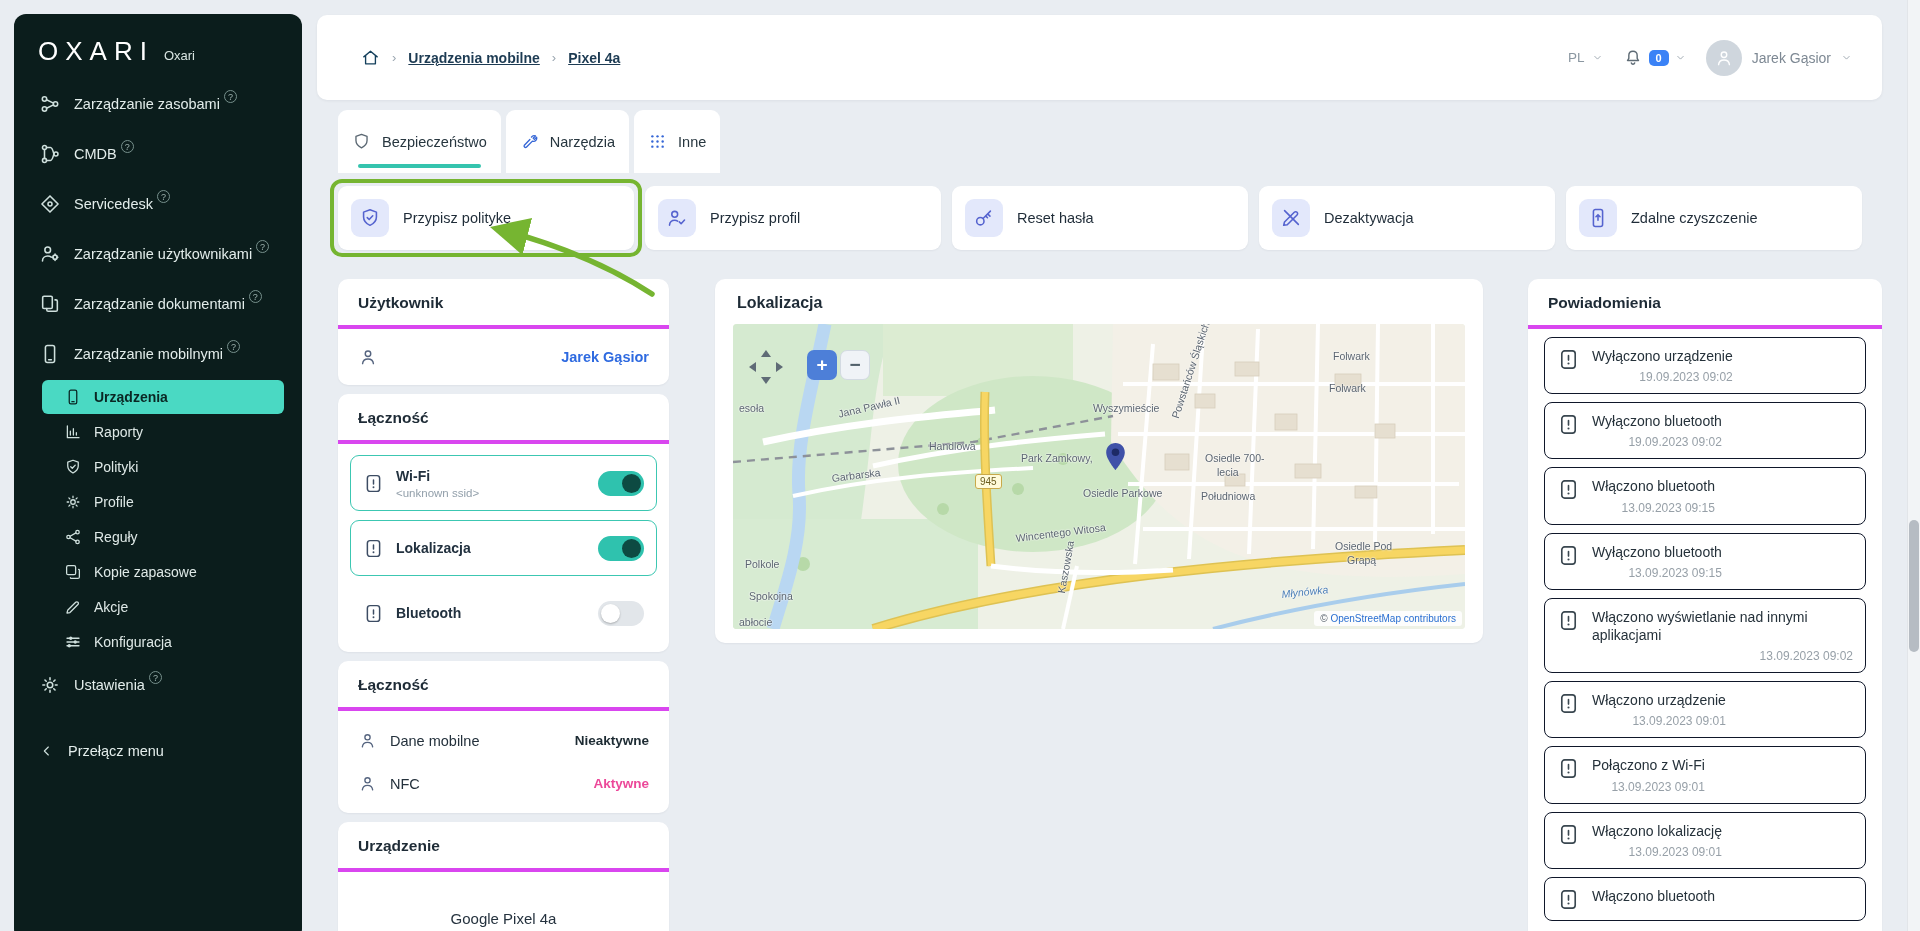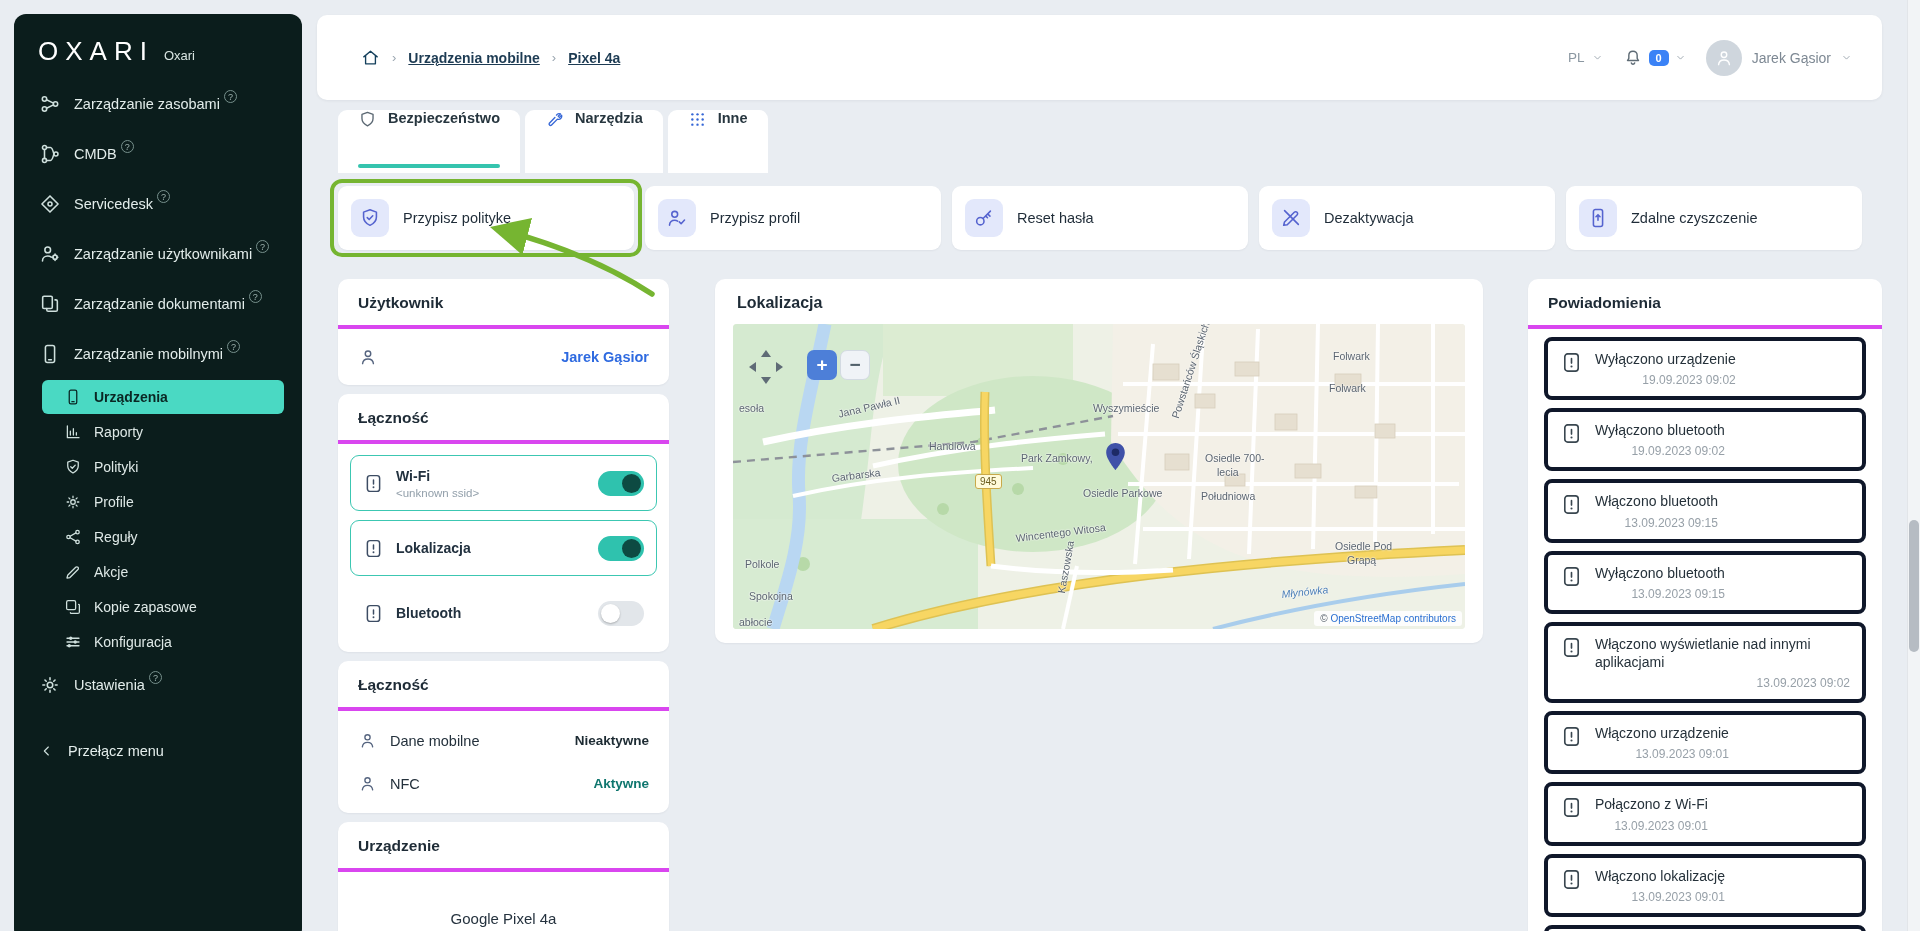--- a/index.html
+++ b/index.html
@@ -40,21 +40,21 @@
   .chev{width:11px;height:11px;color:#8b97a1;}
   .bell-wrap{display:flex;align-items:center;gap:6px;cursor:pointer;}
   .bell{width:20px;height:20px;color:#5e6b75;}
   .badge{background:#3b82f6;color:#fff;font-size:11px;font-weight:700;border-radius:5px;padding:2px 7px;}
   .user-wrap{display:flex;align-items:center;gap:10px;cursor:pointer;}
   .avatar{width:36px;height:36px;border-radius:50%;background:#cfd6dd;display:flex;align-items:center;justify-content:center;color:#fff;}
   .avatar .ico{width:20px;height:20px;}
   .user-name{color:#7d8893;font-size:14px;}
 
   .page-tabs{position:absolute;left:36px;top:110px;display:flex;gap:5px;z-index:1;}
-  .ptab{background:#fff;border-radius:9px 9px 0 0;height:63px;display:flex;gap:11px;padding:0 20px;font-size:14.5px;color:#27363f;position:relative;cursor:pointer;font-weight:700;}
+  .ptab{background:#fff;border-radius:9px 9px 0 0;height:63px;display:flex;align-items:center;gap:11px;padding:0 14px;font-size:14.5px;color:#27363f;position:relative;cursor:pointer;font-weight:400;}
   .ptab .ico{width:19px;height:19px;}
   .ico-gray{color:#5a6772;}
   .ico-blue{color:#3566d6;}
   .ptab.active::after{content:"";position:absolute;left:20px;right:20px;bottom:5px;height:4px;border-radius:3px;background:#35c4ae;}
 
   .actions-row{position:absolute;left:36px;top:186px;display:flex;gap:11px;}
   .action-card{width:296px;height:64px;background:#fff;border-radius:9px;display:flex;align-items:center;gap:14px;padding:0 13px;box-shadow:0 1px 2px rgba(16,24,40,.05);cursor:pointer;}
   .action-icon{width:38px;height:38px;border-radius:9px;background:#e3e8fb;color:#5563cf;display:flex;align-items:center;justify-content:center;flex:none;}
   .action-icon .ico{width:22px;height:22px;}
   .action-label{font-size:14.5px;color:#1f2c38;font-weight:500;}
@@ -81,21 +81,21 @@
   .toggle{width:46px;height:25px;border-radius:13px;position:relative;flex:none;cursor:pointer;}
   .toggle.on{background:#2fc2ae;}
   .toggle.off{background:#e2e6ea;}
   .toggle::after{content:"";position:absolute;top:3px;width:19px;height:19px;border-radius:50%;}
   .toggle.on::after{right:3px;background:#0d4a42;}
   .toggle.off::after{left:3px;background:#fff;box-shadow:0 1px 2px rgba(0,0,0,.25);}
   .srow{display:flex;align-items:center;gap:13px;padding:12px 20px;}
   .srow .ico{width:19px;height:19px;color:#55647f;flex:none;}
   .srow-label{flex:1;font-size:14.5px;color:#24313c;font-weight:500;}
   .status-off{font-size:13.5px;font-weight:700;color:#1d2b33;}
-  .status-on{font-size:13.5px;font-weight:700;color:#0f766e;}
+  .status-on{font-size:13.5px;font-weight:700;color:#ec4899;}
   .conn2-body{padding:8px 0;}
   .device-name{padding:38px 20px 48px;text-align:center;font-size:15px;color:#25323e;font-weight:500;}
 
   
   .col-mid{position:absolute;left:413px;top:279px;width:768px;}
   .loc-card{width:768px;padding-bottom:14px;}
   .loc-title{padding:15px 22px 12px;font-size:16px;font-weight:700;color:#1e2b36;}
   .map{position:relative;margin:0 18px;height:305px;border-radius:4px;overflow:hidden;background:#eef1e6;cursor:grab;}
   .map-svg{position:absolute;inset:0;width:100%;height:100%;}
   .map-label{position:absolute;font-size:10.5px;color:#5b6570;white-space:nowrap;text-shadow:0 0 2px #fff,0 0 2px #fff;transform-origin:left top;pointer-events:none;}
@@ -106,21 +106,21 @@
   .zoom-btn{width:30px;height:30px;border-radius:7px;display:flex;align-items:center;justify-content:center;font-size:19px;font-weight:700;cursor:pointer;}
   .zoom-in{background:#4d7fd8;color:#fff;}
   .zoom-out{background:#f0f3f7;color:#51606b;border:1px solid #d3dae2;}
   .map-pin{position:absolute;left:369px;top:117px;width:27px;height:31px;}
   .attribution{position:absolute;right:3px;bottom:3px;background:rgba(255,255,255,.85);padding:2px 6px;font-size:10px;border-radius:3px;}
   .attribution .pre{color:#5c6670;}
   .attribution .lnk{color:#2a6fd1;cursor:pointer;}
 
   
   .notif-card{position:absolute;left:1226px;top:279px;width:354px;height:700px;background:#fff;border-radius:10px;box-shadow:0 1px 2px rgba(16,24,40,.05);overflow:hidden;}
-  .nitem{display:flex;gap:12px;margin:8px 16px;padding:9px 12px;border:4px solid #0f172a;border-radius:8px;}
+  .nitem{display:flex;gap:12px;margin:8px 16px;padding:9px 12px;border:1px solid #0f172a;border-radius:8px;}
   .nicon{width:23px;height:23px;color:#3a4750;flex:none;margin-top:1px;}
   .ntitle{font-size:14px;color:#25313a;font-weight:500;line-height:1.3;}
   .ndate{font-size:12px;color:#97a0a8;margin-top:5px;text-align:right;}
   .ndate:empty{display:none;}
 
   
   .scrollbar{position:absolute;right:0;top:0;width:13px;height:931px;background:#f2f4f6;border-left:1px solid #e2e5e9;z-index:7;}
   .scroll-thumb{position:absolute;right:1px;top:520px;width:10px;height:132px;background:#b6bcc3;border-radius:5px;cursor:pointer;}
 </style>
 </head>
@@ -243,33 +243,33 @@
               <circle cx="18" cy="5.5" r="2.3"></circle>
               <circle cx="18" cy="18.5" r="2.3"></circle>
               <path d="M8.1 11 15.9 6.5M8.1 13 15.9 17.5"></path>
             </svg>
           </span>
         <span>Reguły</span>
       </div>
       <div class="sitem">
         <span class="ico">
             <svg viewBox="0 0 24 24" fill="none" stroke="currentColor" stroke-width="1.7" stroke-linecap="round" stroke-linejoin="round">
-              <path d="m4 20 .9-3.6L15.6 5.7a2.1 2.1 0 0 1 3 3L7.9 19.4Z"></path>
-            </svg>
-          </span>
-        <span>Akcje</span>
-      </div>
-      <div class="sitem">
-        <span class="ico">
-            <svg viewBox="0 0 24 24" fill="none" stroke="currentColor" stroke-width="1.7" stroke-linecap="round" stroke-linejoin="round">
               <rect x="3.5" y="3.5" width="12" height="12" rx="2"></rect>
               <path d="M8.5 19.5c0 .6.4 1 1 1h9c1.1 0 2-.9 2-2v-9c0-.6-.4-1-1-1"></path>
             </svg>
           </span>
         <span>Kopie zapasowe</span>
+      </div>
+      <div class="sitem">
+        <span class="ico">
+            <svg viewBox="0 0 24 24" fill="none" stroke="currentColor" stroke-width="1.7" stroke-linecap="round" stroke-linejoin="round">
+              <path d="m4 20 .9-3.6L15.6 5.7a2.1 2.1 0 0 1 3 3L7.9 19.4Z"></path>
+            </svg>
+          </span>
+        <span>Akcje</span>
       </div>
       <div class="sitem">
         <span class="ico">
             <svg viewBox="0 0 24 24" fill="none" stroke="currentColor" stroke-width="1.7" stroke-linecap="round" stroke-linejoin="round">
               <path d="M4 7h16M4 12h16M4 17h16"></path>
               <circle cx="9" cy="7" r="2.2" fill="currentColor" stroke="none"></circle>
               <circle cx="15" cy="12" r="2.2" fill="currentColor" stroke="none"></circle>
               <circle cx="7" cy="17" r="2.2" fill="currentColor" stroke="none"></circle>
             </svg>
           </span>

